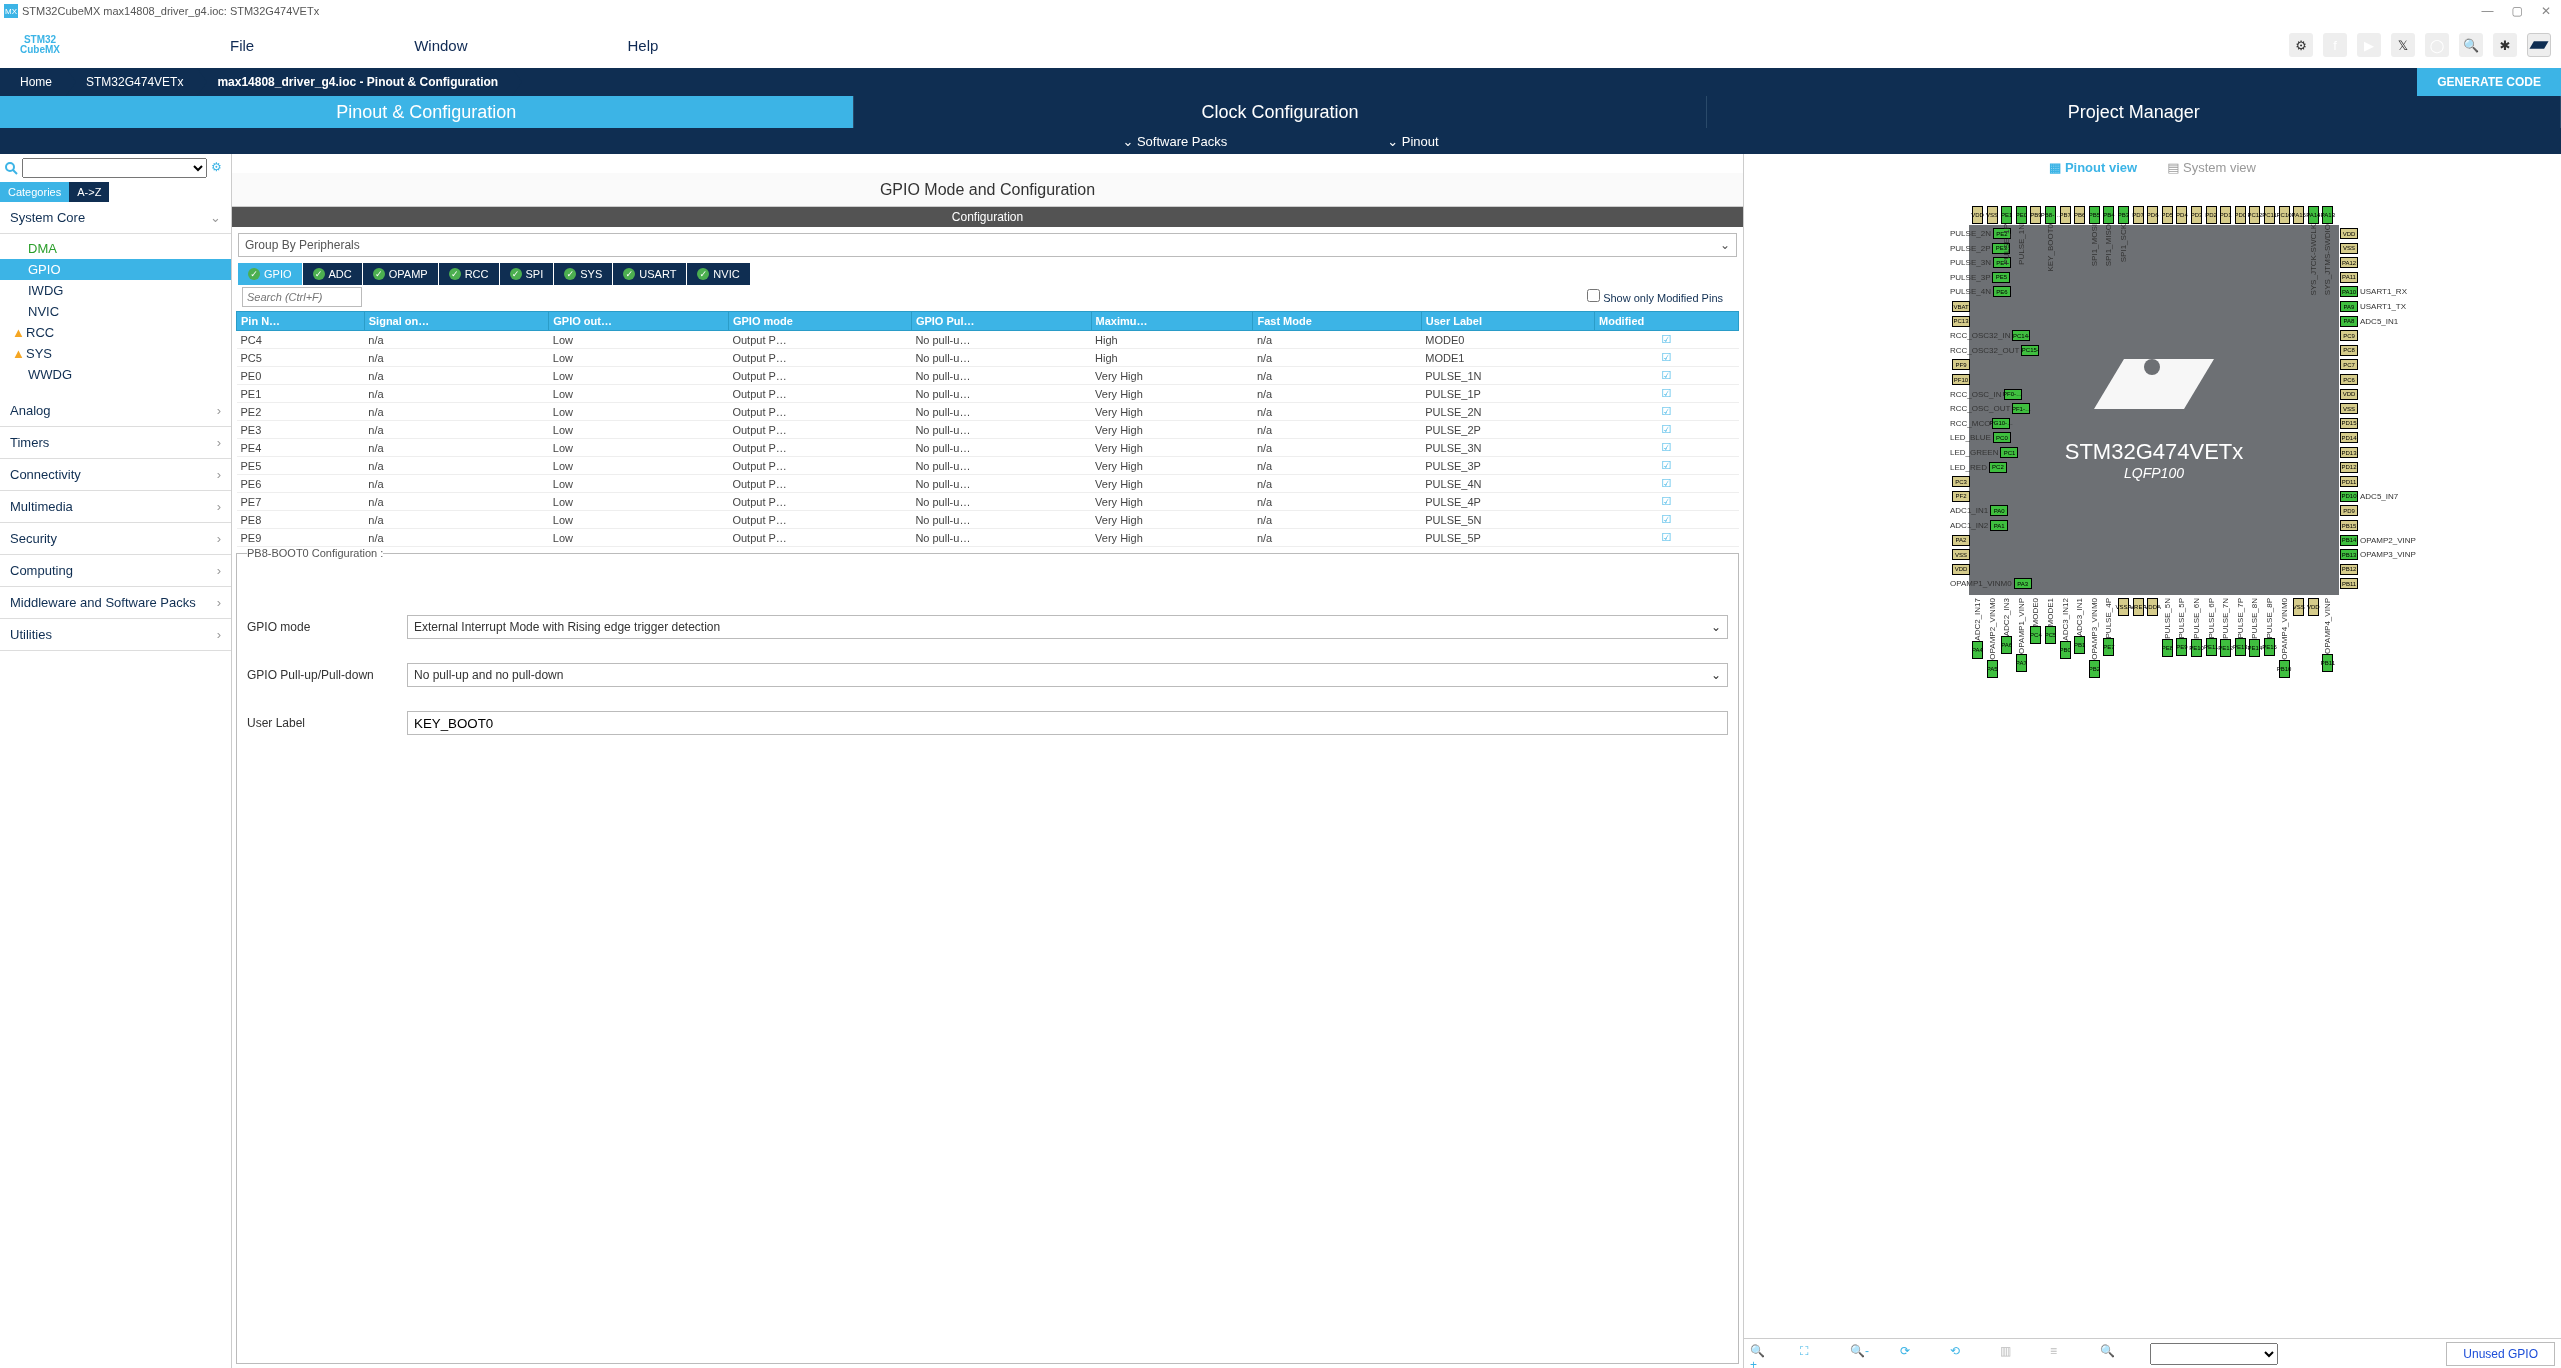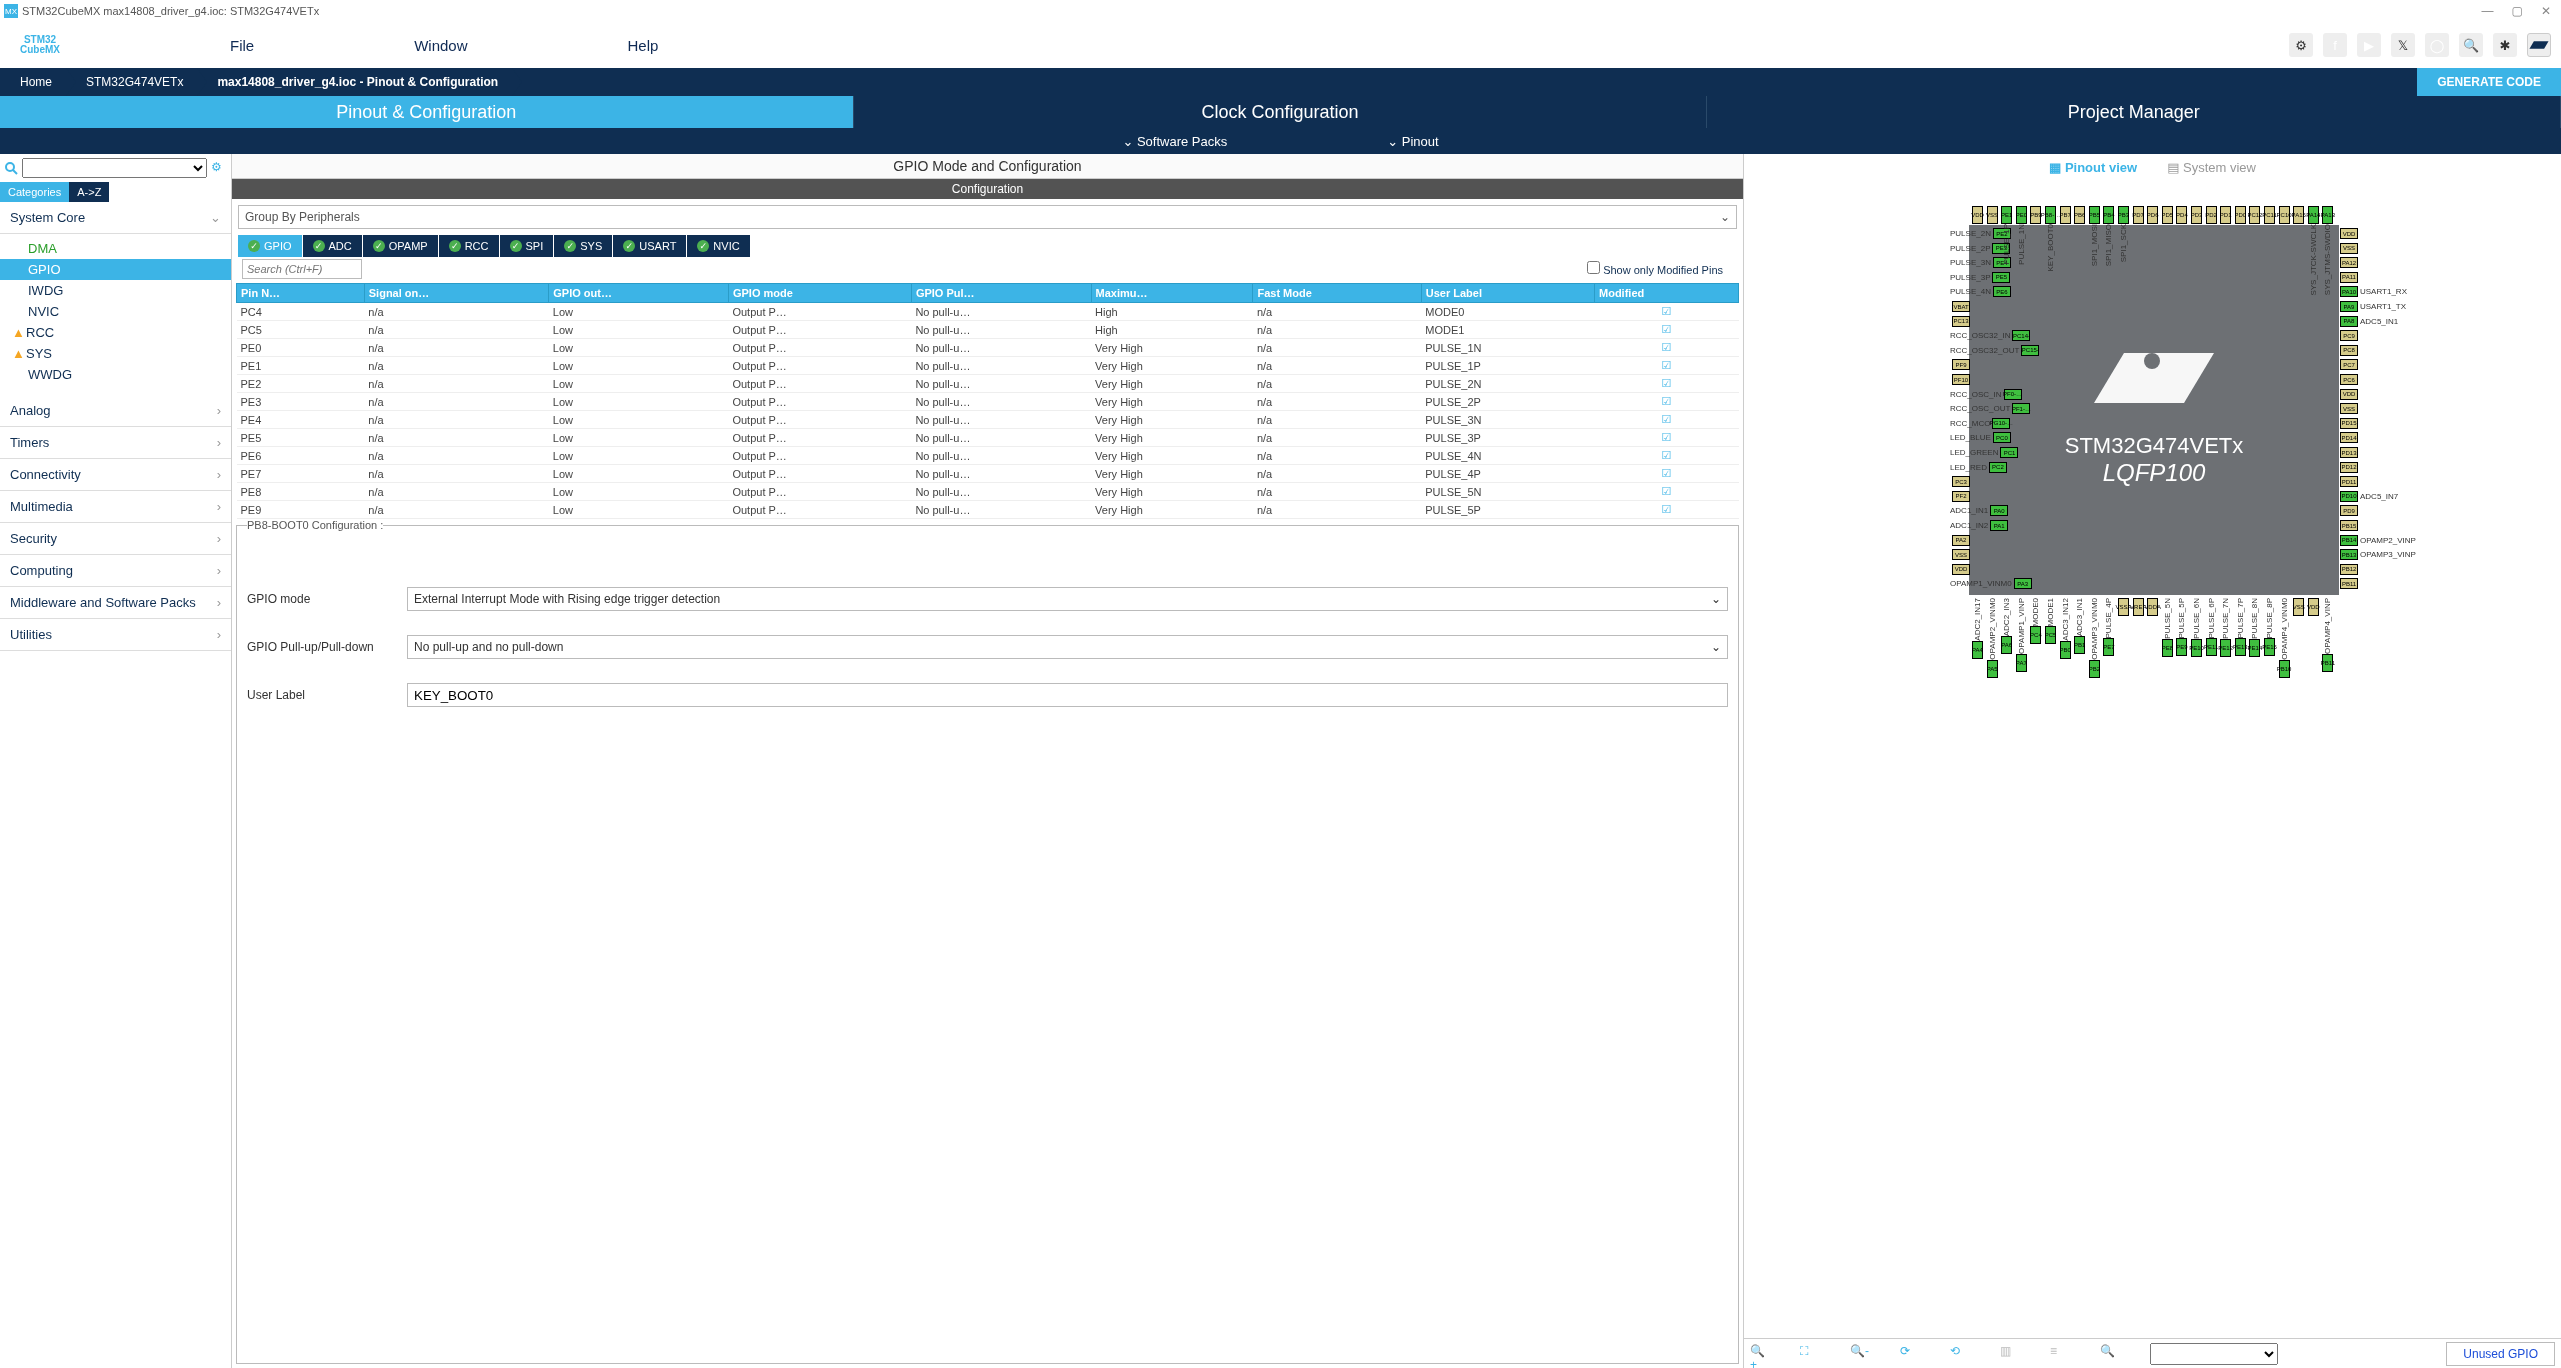--- a/index.html
+++ b/index.html
@@ -35,21 +35,21 @@
 .cat-tab.az{background:#0f2e52;}
 .tree{flex:1;overflow:auto;font-size:13px;color:#0f2e52;}
 .tree-group{padding:8px 10px;border-bottom:1px solid #ddd;display:flex;justify-content:space-between;cursor:pointer;}
 .tree-group .chev{color:#999;}
 .tree-items{padding:4px 0 10px 28px;}
 .tree-item{padding:3px 0;cursor:pointer;color:#0f2e52;}
 .tree-item.green{color:#2a9e2a;}
 .tree-item.sel{background:#3cb4e6;color:#fff;margin-left:-28px;padding-left:28px;}
 .tree-item .warn{color:#f5a623;margin-left:-16px;display:inline-block;width:14px;}
 .col-mid { flex:1; display:flex; flex-direction:column; min-width:0;}
-.mid-title{height:25px;display:flex;align-items:center;justify-content:center;font-size:14px;background:#fafafa;border-bottom:1px solid #ccc;}
+.mid-title{height:34px;display:flex;align-items:center;justify-content:center;font-size:16px;background:#fafafa;border-bottom:1px solid #ccc;margin-top:19px;}
 .conf-bar{height:20px;background:#535353;color:#fff;display:flex;align-items:center;justify-content:center;font-size:12px;}
 .group-sel{margin:6px;height:24px;border:1px solid #bbb;display:flex;align-items:center;padding:0 6px;font-size:12px;color:#555;justify-content:space-between;}
 .periph-tabs{display:flex;margin:0 6px;}
 .periph-tab{background:#0f2e52;color:#fff;padding:5px 10px;font-size:11px;cursor:pointer;display:flex;align-items:center;gap:4px;margin-right:1px;}
 .periph-tab.active{background:#3cb4e6;}
 .periph-tab .dot{width:12px;height:12px;border-radius:50%;background:#4caf50;display:inline-flex;align-items:center;justify-content:center;font-size:9px;}
 .search-sig{margin:8px 10px 2px;font-size:12px;color:#444;}
 .sig-input{margin:2px 10px 4px;width:120px;height:20px;border:1px solid #bbb;padding:0 4px;font-style:italic;color:#999;font-size:11px;}
 .modonly{text-align:right;padding:0 10px 4px;font-size:11px;color:#0f2e52;}
 .table-wrap{flex:0 0 auto;margin:0 4px;overflow:hidden;}
@@ -64,21 +64,21 @@
 .form-row .fld{flex:1;border:1px solid #bbb;padding:0 6px;display:flex;justify-content:space-between;align-items:center;min-height:24px;}
 .form-row input.fld{outline:none;}
 .col-right{width:818px;border-left:1px solid #ccc;display:flex;flex-direction:column;}
 .view-tabs{height:26px;display:flex;align-items:center;justify-content:center;gap:30px;font-size:13px;}
 .view-tab{color:#999;cursor:pointer;}
 .view-tab.active{color:#3cb4e6;font-weight:bold;}
 .chip-area{flex:1;position:relative;overflow:hidden;background:#fff;}
 .chip-body{position:absolute;left:225px;top:45px;width:370px;height:370px;background:#6d7074;display:flex;flex-direction:column;align-items:center;justify-content:center;}
 .chip-body svg{opacity:0.95;}
 .chip-name{color:#fff;font-size:22px;margin-top:10px;}
-.chip-pkg{color:#fff;font-size:24px;font-style:italic;}
+.chip-pkg{color:#fff;font-size:14px;font-style:italic;}
 .pin{position:absolute;font-size:8px;display:flex;align-items:center;}
 .pin .pad{width:18px;height:11px;background:#d6cc8b;border:1px solid #000;display:flex;align-items:center;justify-content:center;font-size:6px;color:#000;}
 .pin .pad.g{background:#3fbf3f;} .pin .pad.k{background:#d6cc8b;}
 .pin .lbl{color:#333;font-size:8px;white-space:nowrap;}
 .pin.left{flex-direction:row-reverse;} .pin.left .lbl{margin-right:2px;text-align:right;}
 .pin.right .lbl{margin-left:2px;}
 .pin.top{flex-direction:column;} .pin.top .lbl{writing-mode:vertical-rl;transform:rotate(180deg);margin-bottom:2px;}
 .pin.bottom{flex-direction:column-reverse;} .pin.bottom .lbl{writing-mode:vertical-rl;transform:rotate(180deg);margin-top:2px;}
 .pin.top .pad,.pin.bottom .pad{width:11px;height:18px;}
 .chip-toolbar{height:30px;border-top:1px solid #ccc;display:flex;align-items:center;padding:0 6px;gap:30px;}

